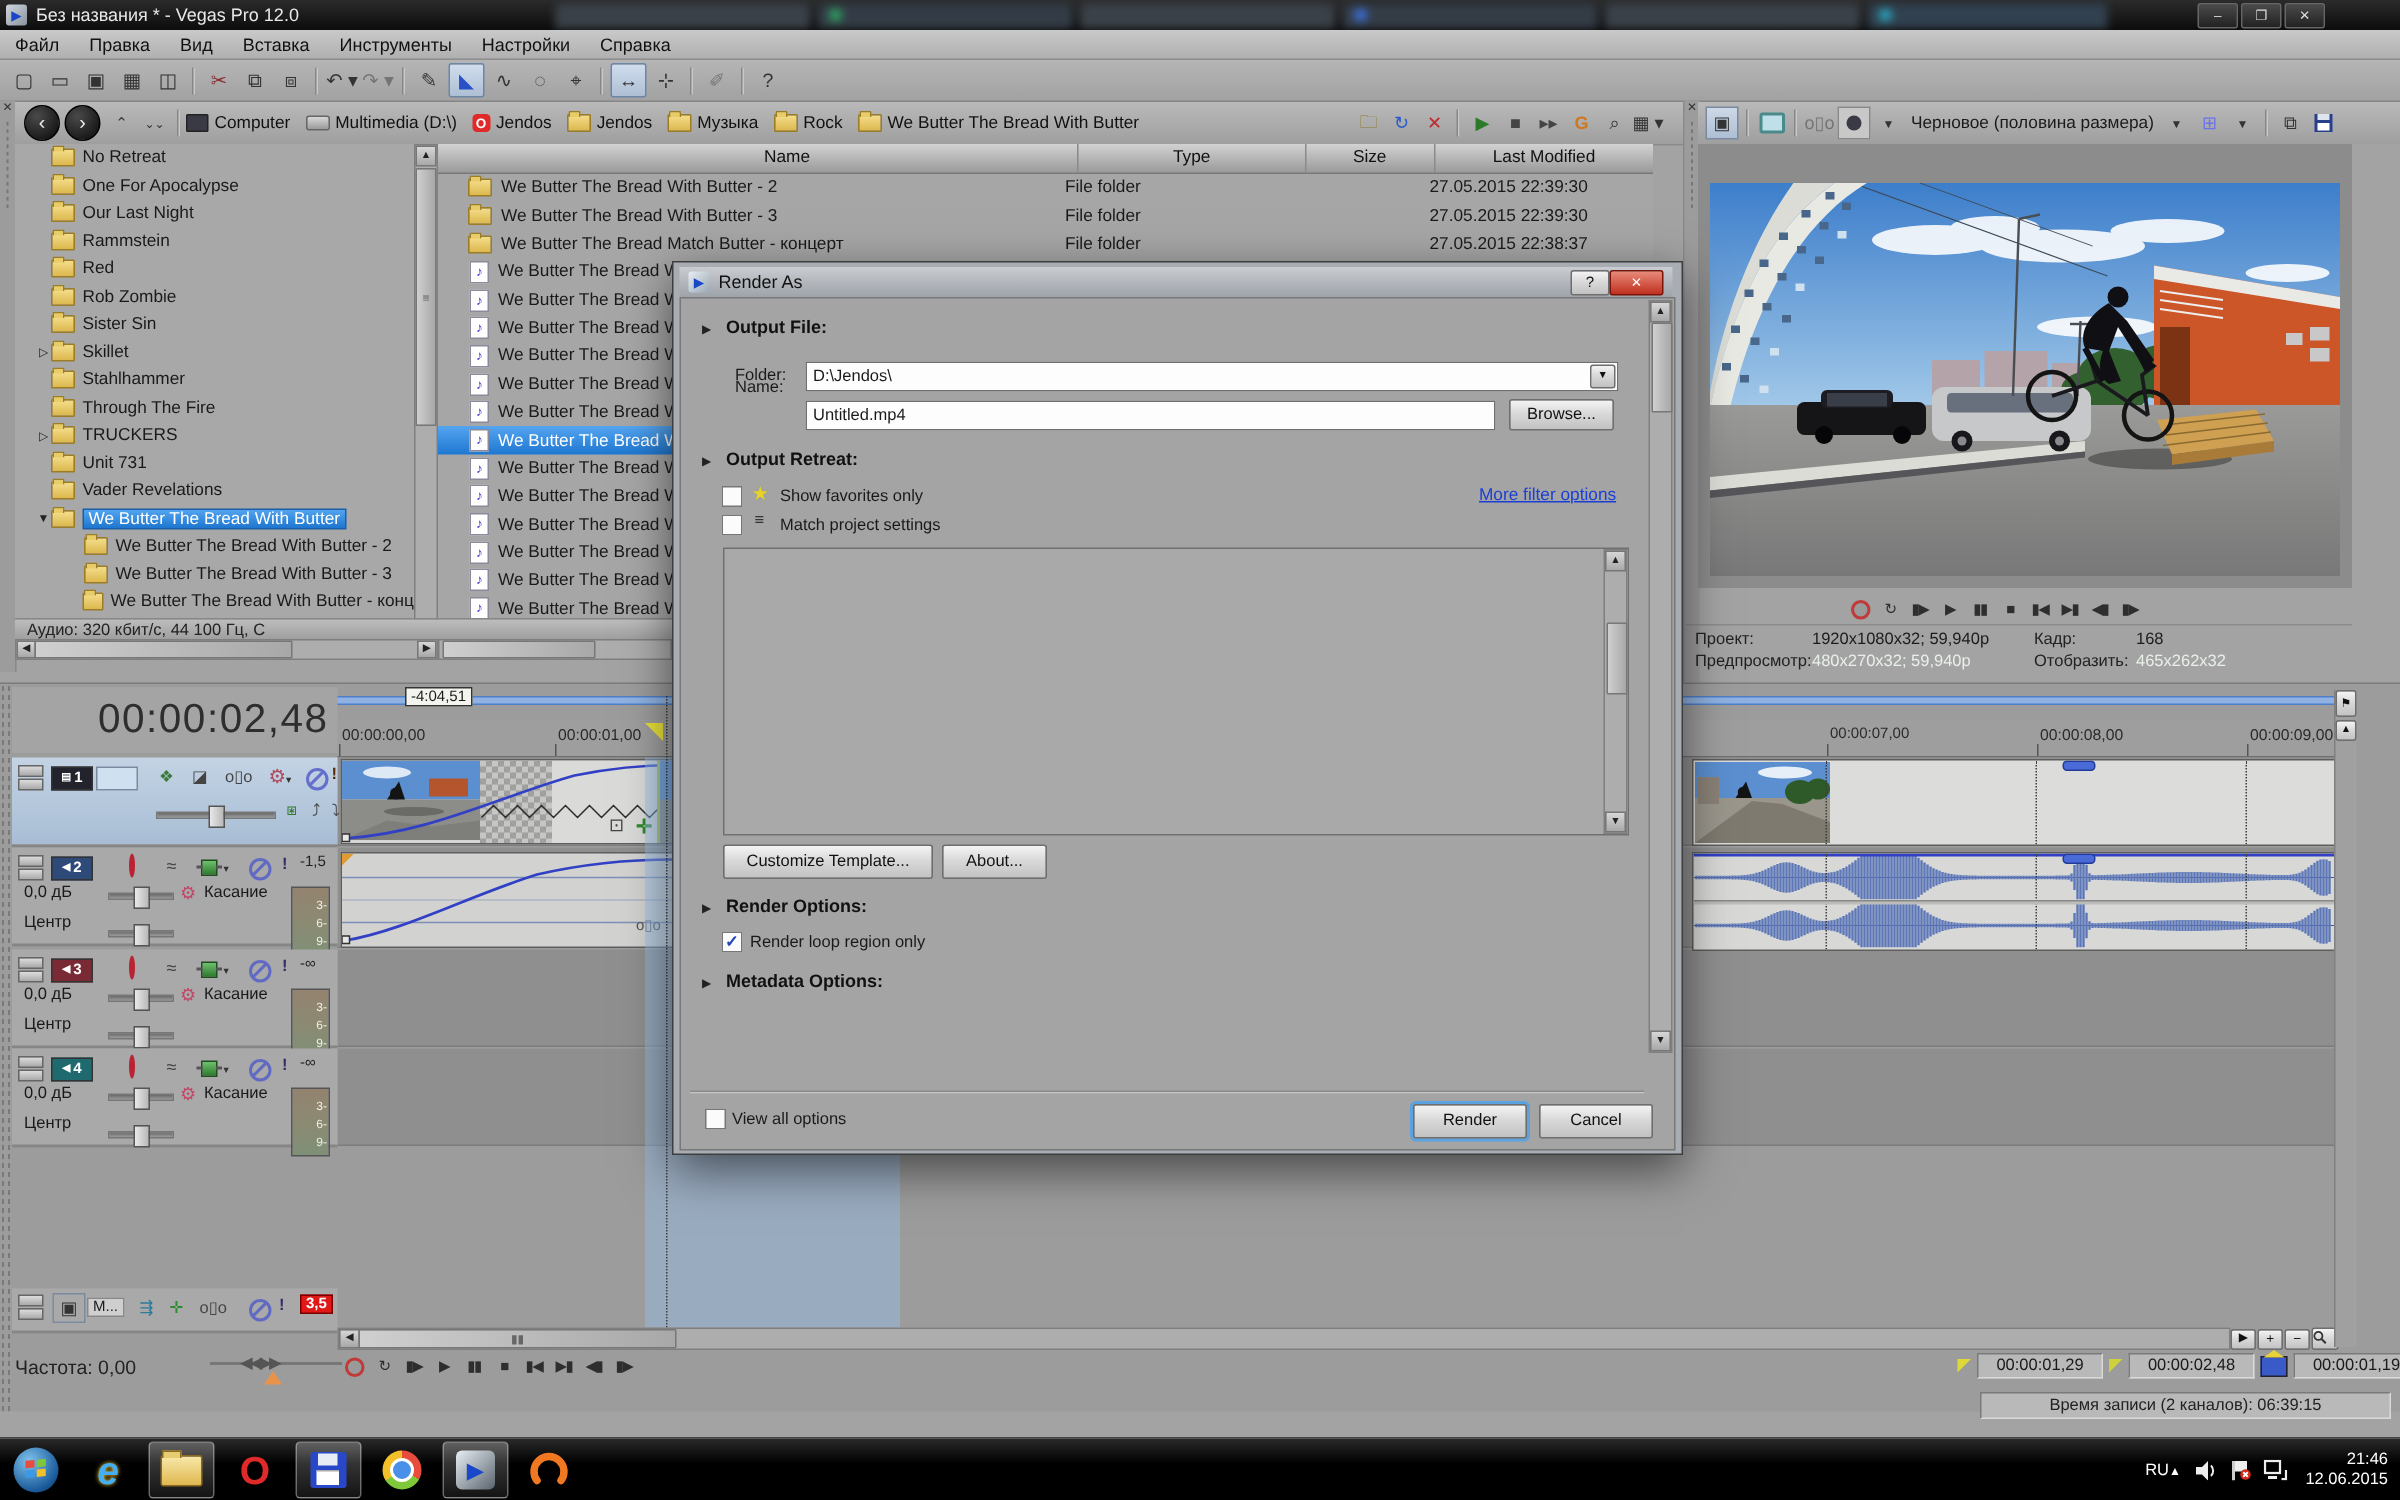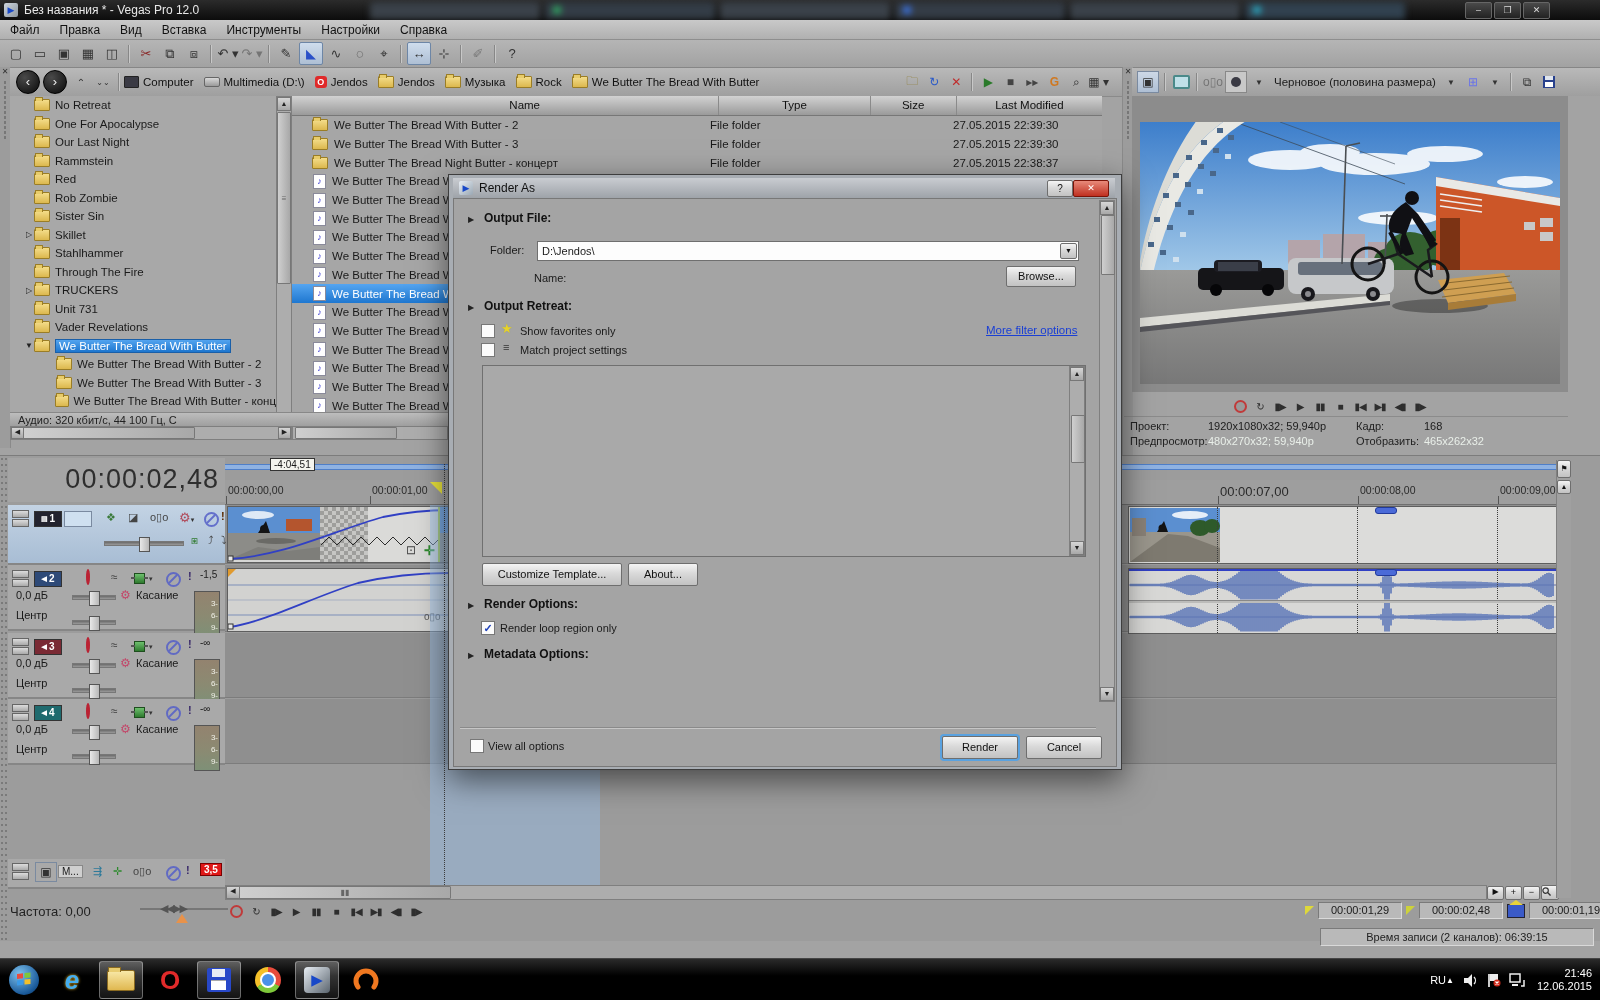--- a/index.html
+++ b/index.html
@@ -337,21 +337,21 @@
         </div>
         <div class="frow">
           <span class="folder-ic" style="margin: 0px 6px 0px 20px;"></span>
           <span class="tx" style="width: 368px;">We Butter The Bread With Butter - 3</span>
           <span class="tx" style="width: 155px; padding-left: 8px;">File folder</span>
           <span class="tx" style="width: 88px;"></span>
           <span class="tx">27.05.2015 22:39:30</span>
         </div>
         <div class="frow">
           <span class="folder-ic" style="margin: 0px 6px 0px 20px;"></span>
-          <span class="tx" style="width: 368px;">We Butter The Bread Night Butter - концерт</span>
+          <span class="tx" style="width: 368px;">We Butter The Bread Match Butter - концерт</span>
           <span class="tx" style="width: 155px; padding-left: 8px;">File folder</span>
           <span class="tx" style="width: 88px;"></span>
           <span class="tx">27.05.2015 22:38:37</span>
         </div>
         <div class="frow">
           <span class="note-ic" style="margin: 0px 6px 0px 21px;">♪</span>
           <span class="tx">We Butter The Bread With</span>
         </div>
         <div class="frow">
           <span class="note-ic" style="margin: 0px 6px 0px 21px;">♪</span>
@@ -605,21 +605,21 @@
     </div>
 
     <div class="ab" style="left:225px;top:8px;width:1331px;height:4px;background:#8fb2e2;border-top:1px solid #4f7fc8;border-bottom:1px solid #4f7fc8;"></div>
     <div class="ab tx" style="left:270px;top:2px;background:#f4f4ee;border:1px solid #333;font-size:10px;padding:0 3px;">-4:04,51</div>
 
     <div class="ab" style="left:225px;top:24px;width:1331px;height:24px;background:#9e9e9e;border-bottom:1px solid #6f6f6f;" id="ruler">
         <span class="ab tx" style="top: 4px; font-size: 10.5px; color: rgb(42, 42, 42); left: 3px;">00:00:00,00</span>
         <span class="ab" style="top: 16px; width: 1px; height: 8px; background: rgb(85, 85, 85); left: 1px;"></span>
         <span class="ab tx" style="top: 4px; font-size: 10.5px; color: rgb(42, 42, 42); left: 147px;">00:00:01,00</span>
         <span class="ab" style="top: 16px; width: 1px; height: 8px; background: rgb(85, 85, 85); left: 145px;"></span>
-        <span class="ab tx" style="top: 4px; font-size: 13px; color: rgb(42, 42, 42); left: 995px;">00:00:07,00</span>
+        <span class="ab tx" style="top: 4px; font-size: 10px; color: rgb(42, 42, 42); left: 995px;">00:00:07,00</span>
         <span class="ab" style="top: 16px; width: 1px; height: 8px; background: rgb(85, 85, 85); left: 993px;"></span>
         <span class="ab tx" style="top: 4px; font-size: 10.5px; color: rgb(42, 42, 42); left: 1135px;">00:00:08,00</span>
         <span class="ab" style="top: 16px; width: 1px; height: 8px; background: rgb(85, 85, 85); left: 1133px;"></span>
         <span class="ab tx" style="top: 4px; font-size: 10.5px; color: rgb(42, 42, 42); left: 1275px;">00:00:09,00</span>
         <span class="ab" style="top: 16px; width: 1px; height: 8px; background: rgb(85, 85, 85); left: 1273px;"></span>
       </div>
 
     <div class="ab" style="left:430px;top:26px;width:0;height:0;border-top:12px solid #e8e23a;border-left:12px solid transparent;"></div>
 
     <div class="ab lane" style="left:225px;top:49px;width:1331px;height:58px;"></div>
@@ -1328,21 +1328,24 @@
 
       <span class="ab arr" style="left:14px;top:16px;">▶</span>
       <span class="ab secthdr" style="left:30px;top:12px;">Output File:</span>
 
       <span class="ab tx" style="left:36px;top:45px;">Folder:</span>
       <div class="ab field flex" style="left:83px;top:42px;width:540px;height:18px;">
         <span class="tx" style="margin-left:4px;">D:\Jendos\</span>
         <span class="ab btn" style="right:1px;top:1px;width:15px;height:14px;font-size:7px;line-height:14px;">▼</span>
       </div>
 
-      <span class="ab tx" style="left:36px;top:73px;margin-left:44px;">Name:</span>
+      <span class="ab tx" style="left:36px;top:53px;">Name:</span>
+      <div class="ab field flex" style="left:83px;top:68px;width:458px;height:18px;">
+        <span class="tx" style="margin-left:4px;">Untitled.mp4</span>
+      </div>
       <span class="ab btn" style="left:552px;top:67px;width:68px;height:19px;line-height:19px;">Browse...</span>
 
       <span class="ab arr" style="left:14px;top:104px;">▶</span>
       <span class="ab secthdr" style="left:30px;top:100px;">Output Retreat:</span>
 
       <span class="ab cb" style="left:27px;top:125px;"></span>
       <span class="ab star" style="left:47px;top:122px;">★</span>
       <span class="ab tx" style="left:66px;top:126px;">Show favorites only</span>
       <span class="ab link tx" style="left:532px;top:125px;">More filter options</span>
 

